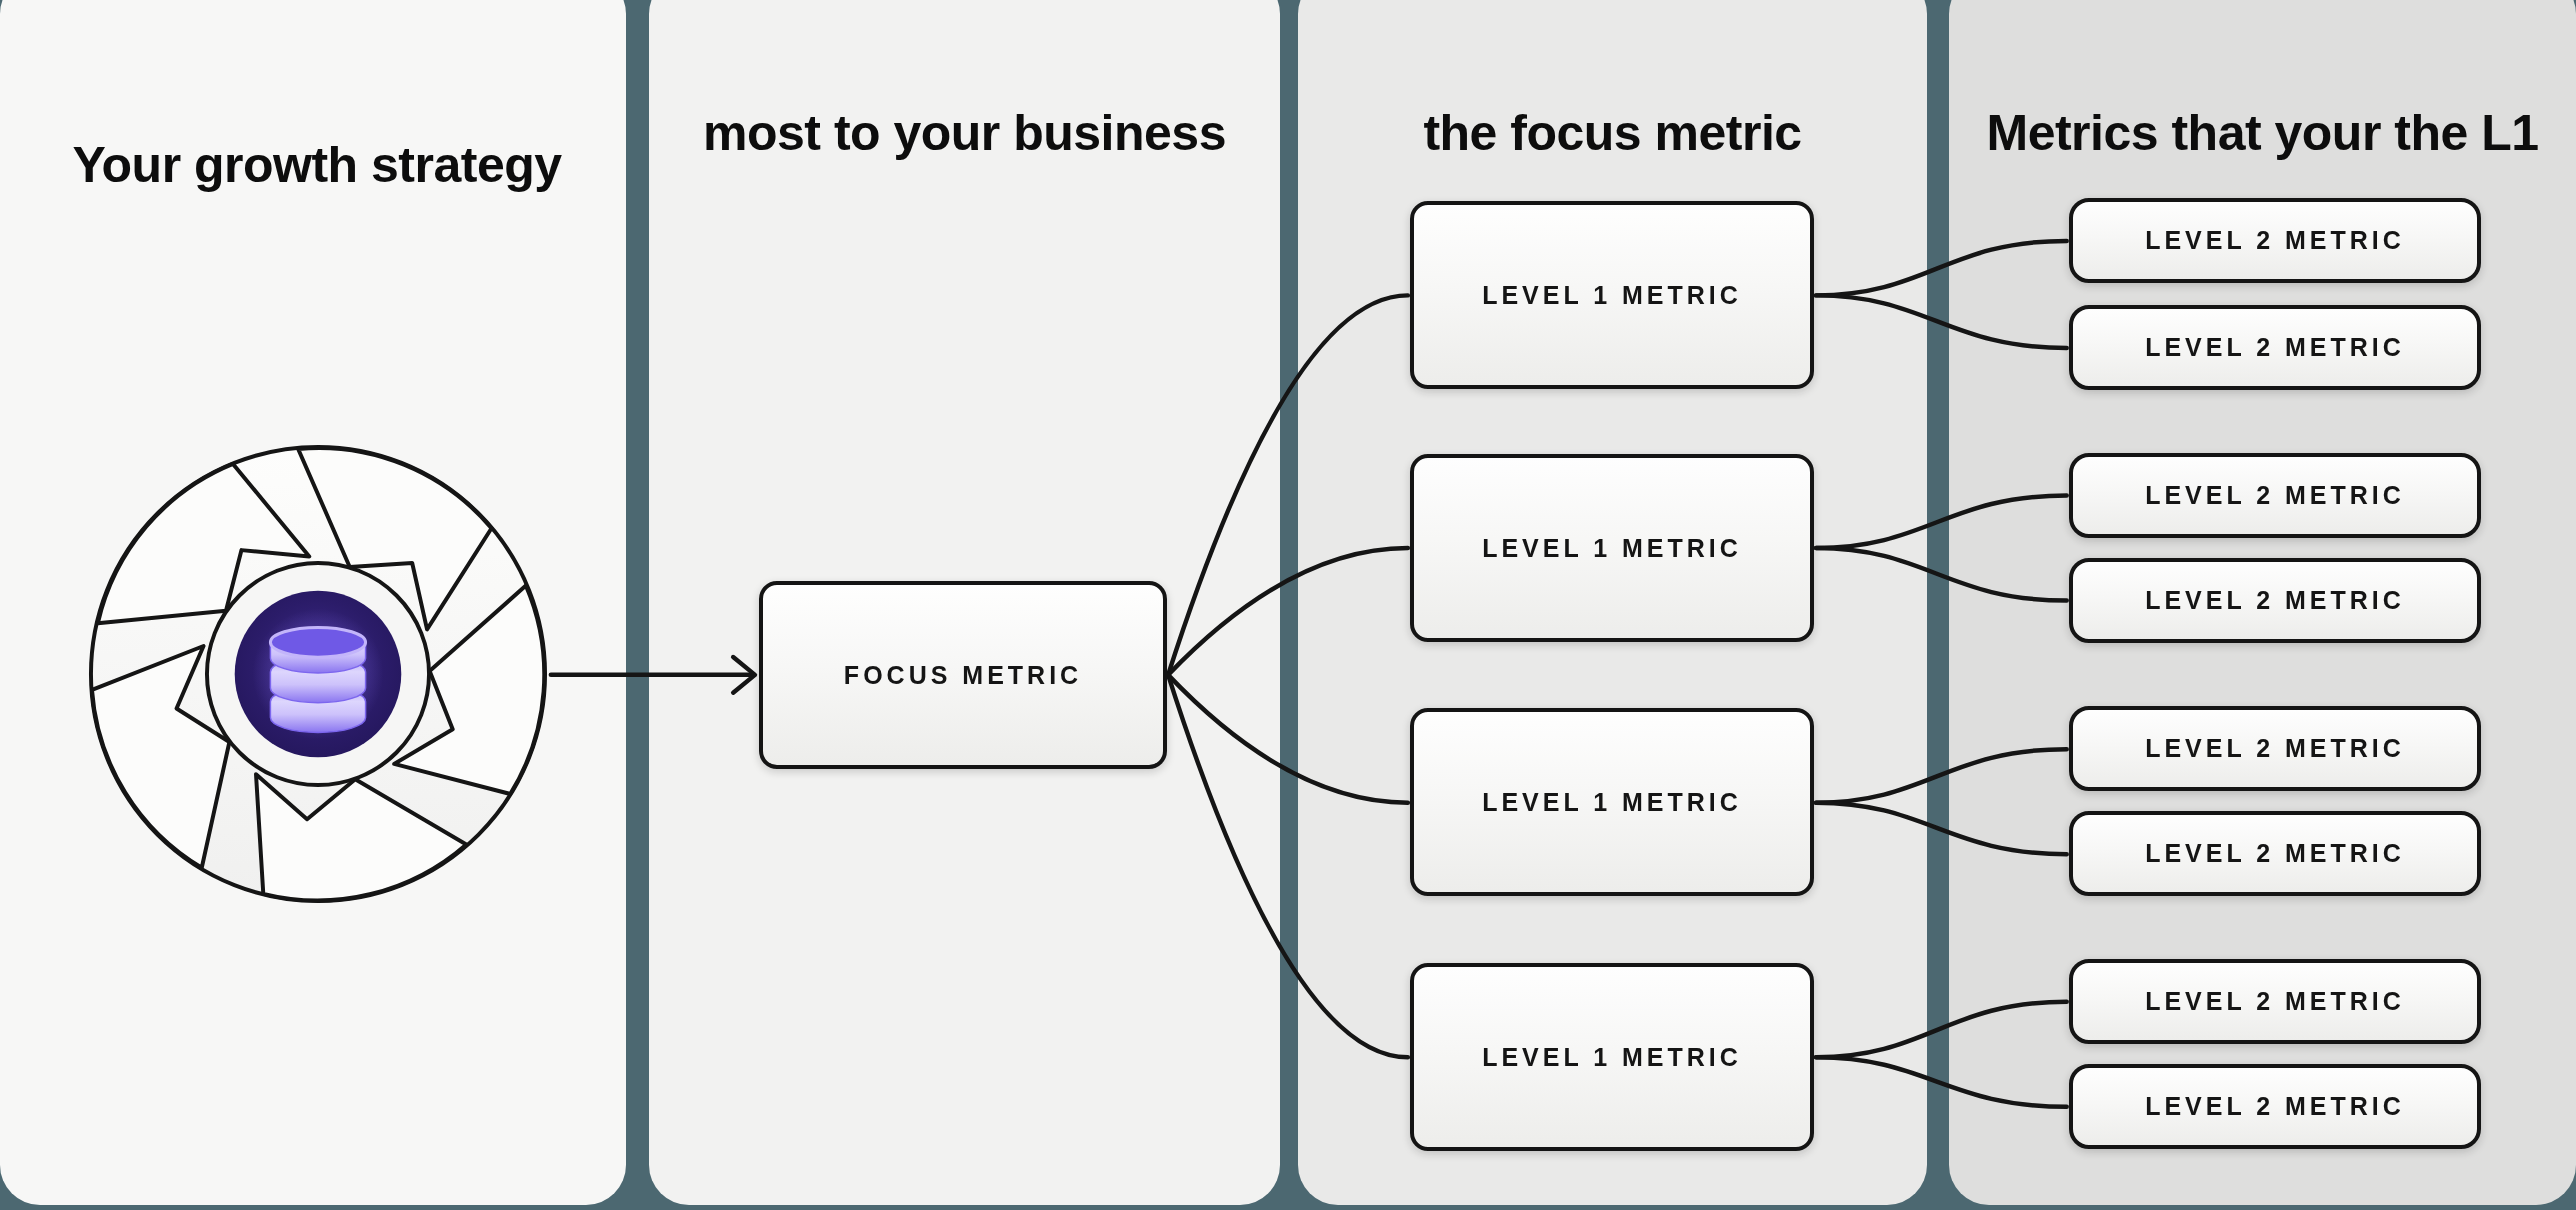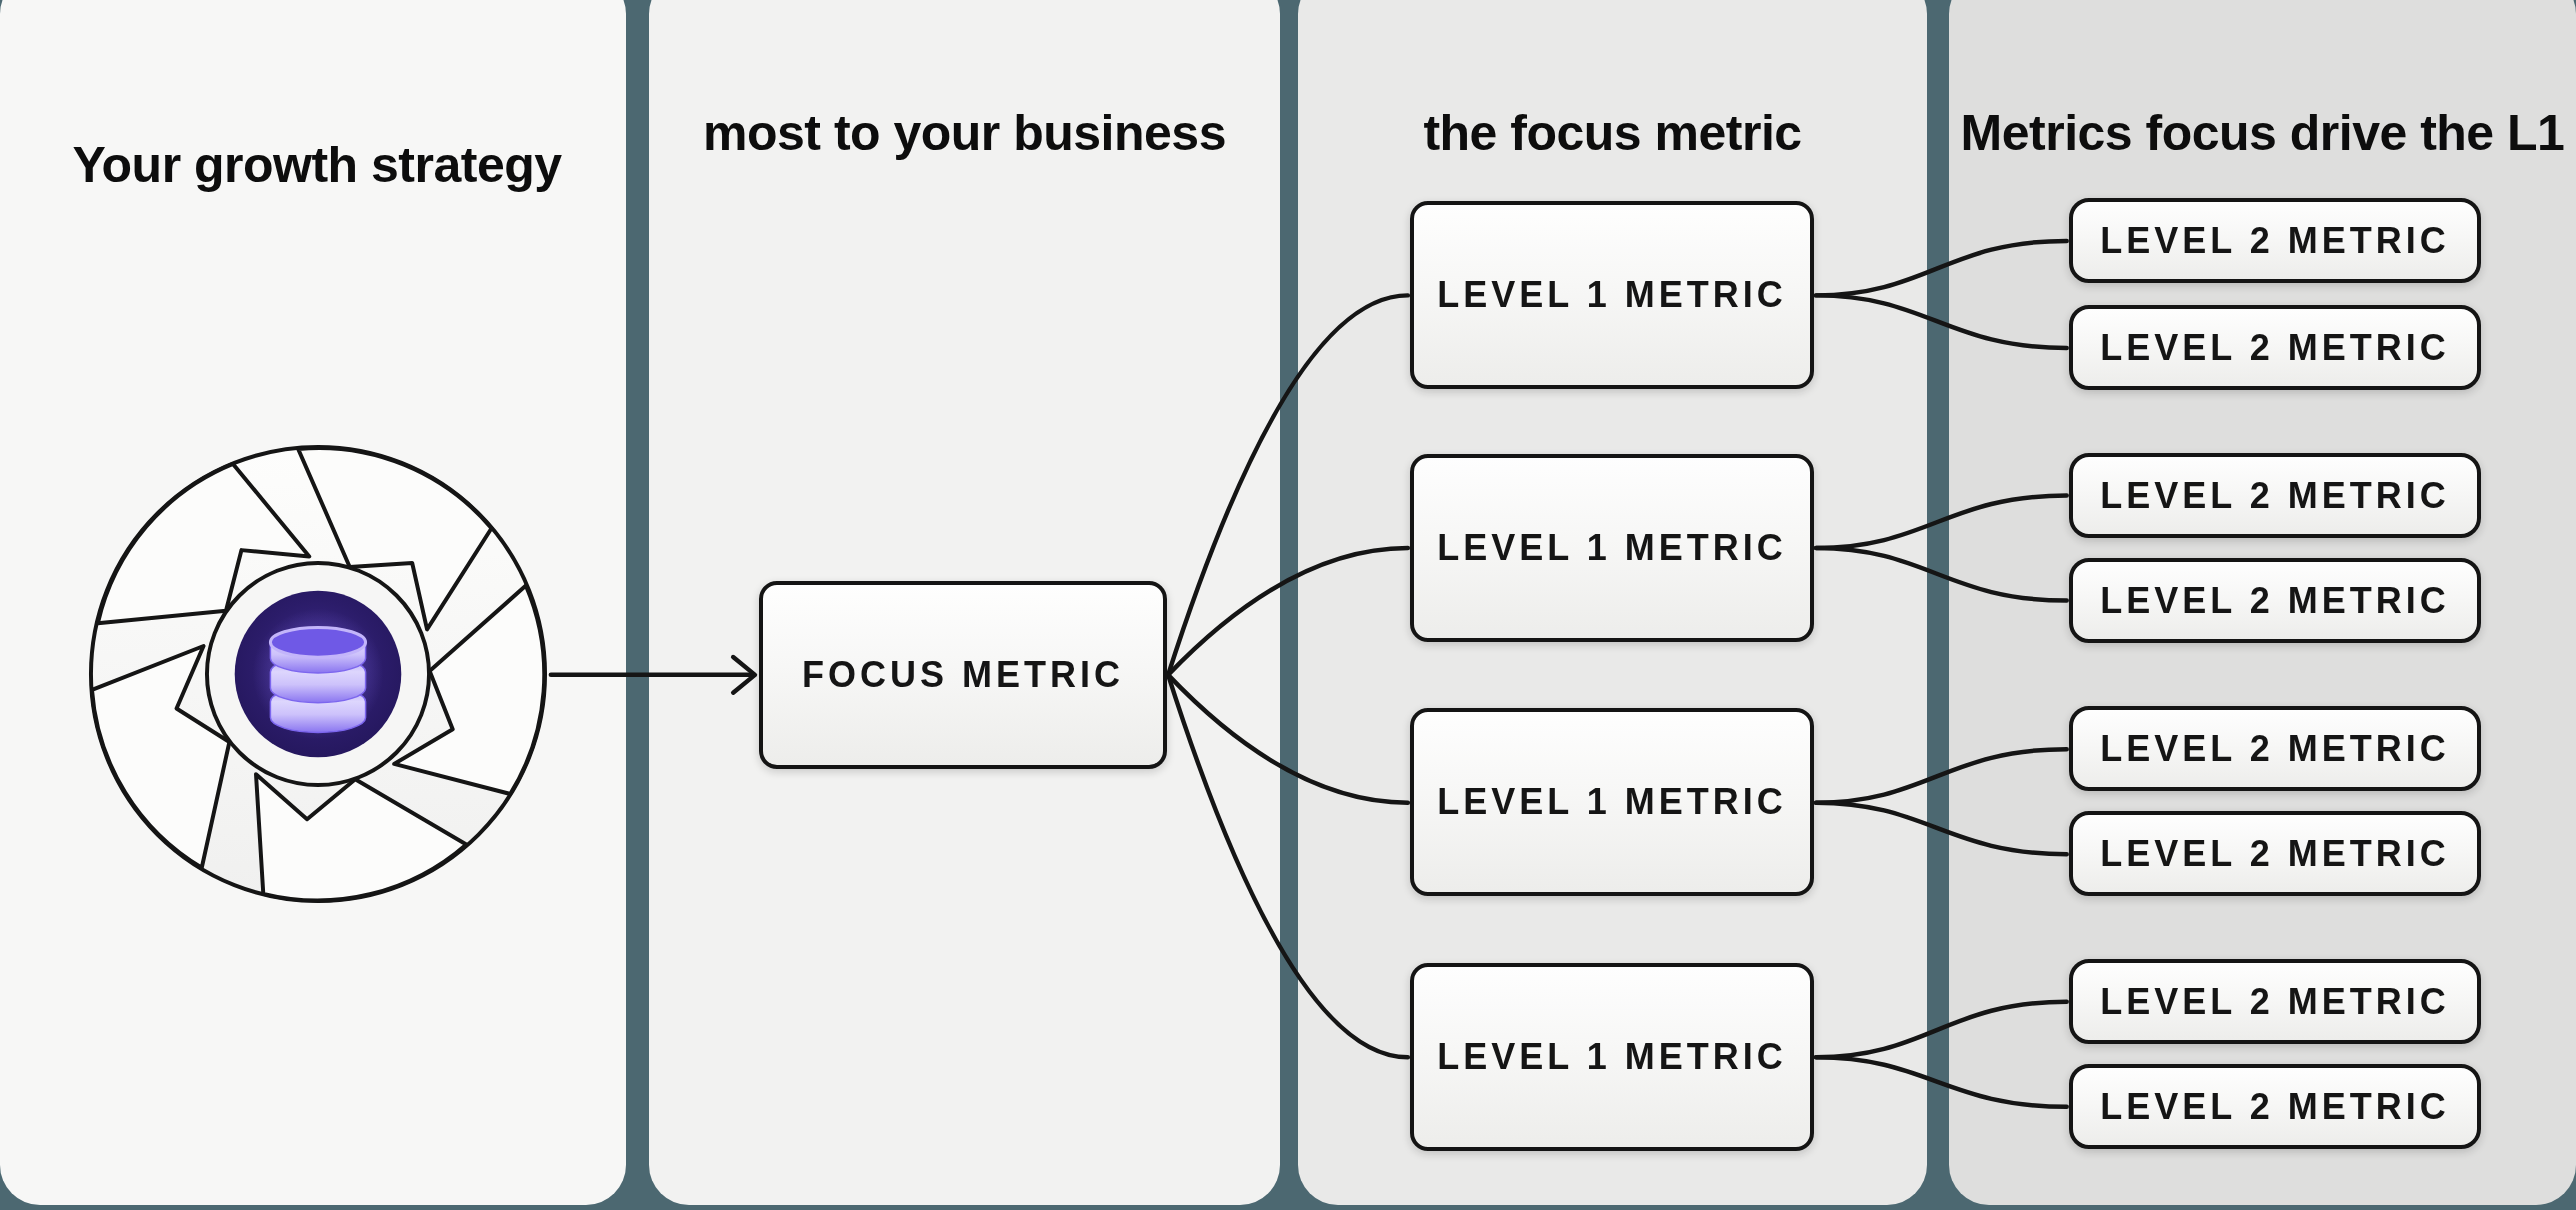--- a/index.html
+++ b/index.html
@@ -29,21 +29,21 @@
 
   
   svg.connectors{position:absolute;left:0;top:0;z-index:2;}
 
   
   .box{
     position:absolute;z-index:3;box-sizing:border-box;
     background:linear-gradient(180deg,#fefefe 0%,#f7f7f6 45%,#ededeb 100%);
     border:4px solid #141414;border-radius:18px;
     display:flex;align-items:center;justify-content:center;
-    font-weight:bold;font-size:36px;letter-spacing:4px;color:#151515;
+    font-weight:bold;font-size:25px;letter-spacing:4px;color:#151515;
     box-shadow:0 3px 8px rgba(20,20,20,0.18);
     white-space:nowrap;
   }
   .box-focus{left:759px;top:581px;width:408px;height:188px;}
   .box-l1{left:1410px;width:404px;height:188px;}
   .box-l1-0{top:201px;} .box-l1-1{top:454px;} .box-l1-2{top:708px;} .box-l1-3{top:963px;}
   .box-l2{left:2069px;width:412px;height:85px;border-radius:20px;}
   .box-l2-0{top:198px;} .box-l2-1{top:305px;}
   .box-l2-2{top:453px;} .box-l2-3{top:558px;}
   .box-l2-4{top:706px;} .box-l2-5{top:811px;}
@@ -70,21 +70,21 @@
   </section>
 
   <section class="panel panel-3">
     <h2 class="panel-title">
       <span>the focus metric</span>
     </h2>
   </section>
 
   <section class="panel panel-4">
     <h2 class="panel-title">
-      <span>Metrics focus drive the L1</span>
+      <span>Metrics that your the L1</span>
     </h2>
   </section>
 
   <svg class="connectors" width="2576" height="1211" viewBox="0 0 2600 1222">
     <g fill="none" stroke="#151515" stroke-width="4.5" stroke-linecap="round" stroke-linejoin="round">
 
       <g>
         <path d="M 556 681 L 760 681"></path>
         <path d="M 740 663 L 762 681 L 740 699"></path>
       </g>

